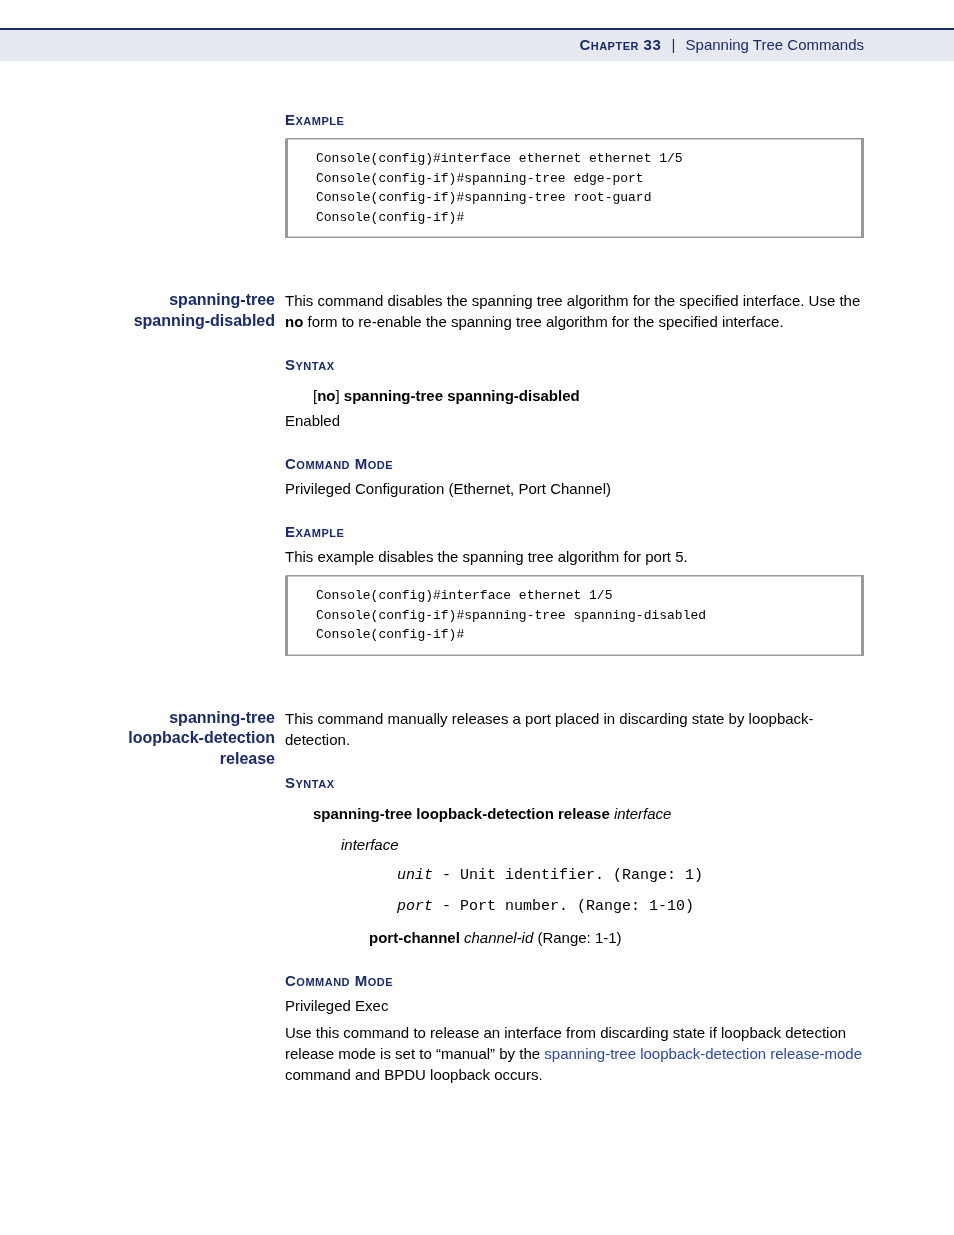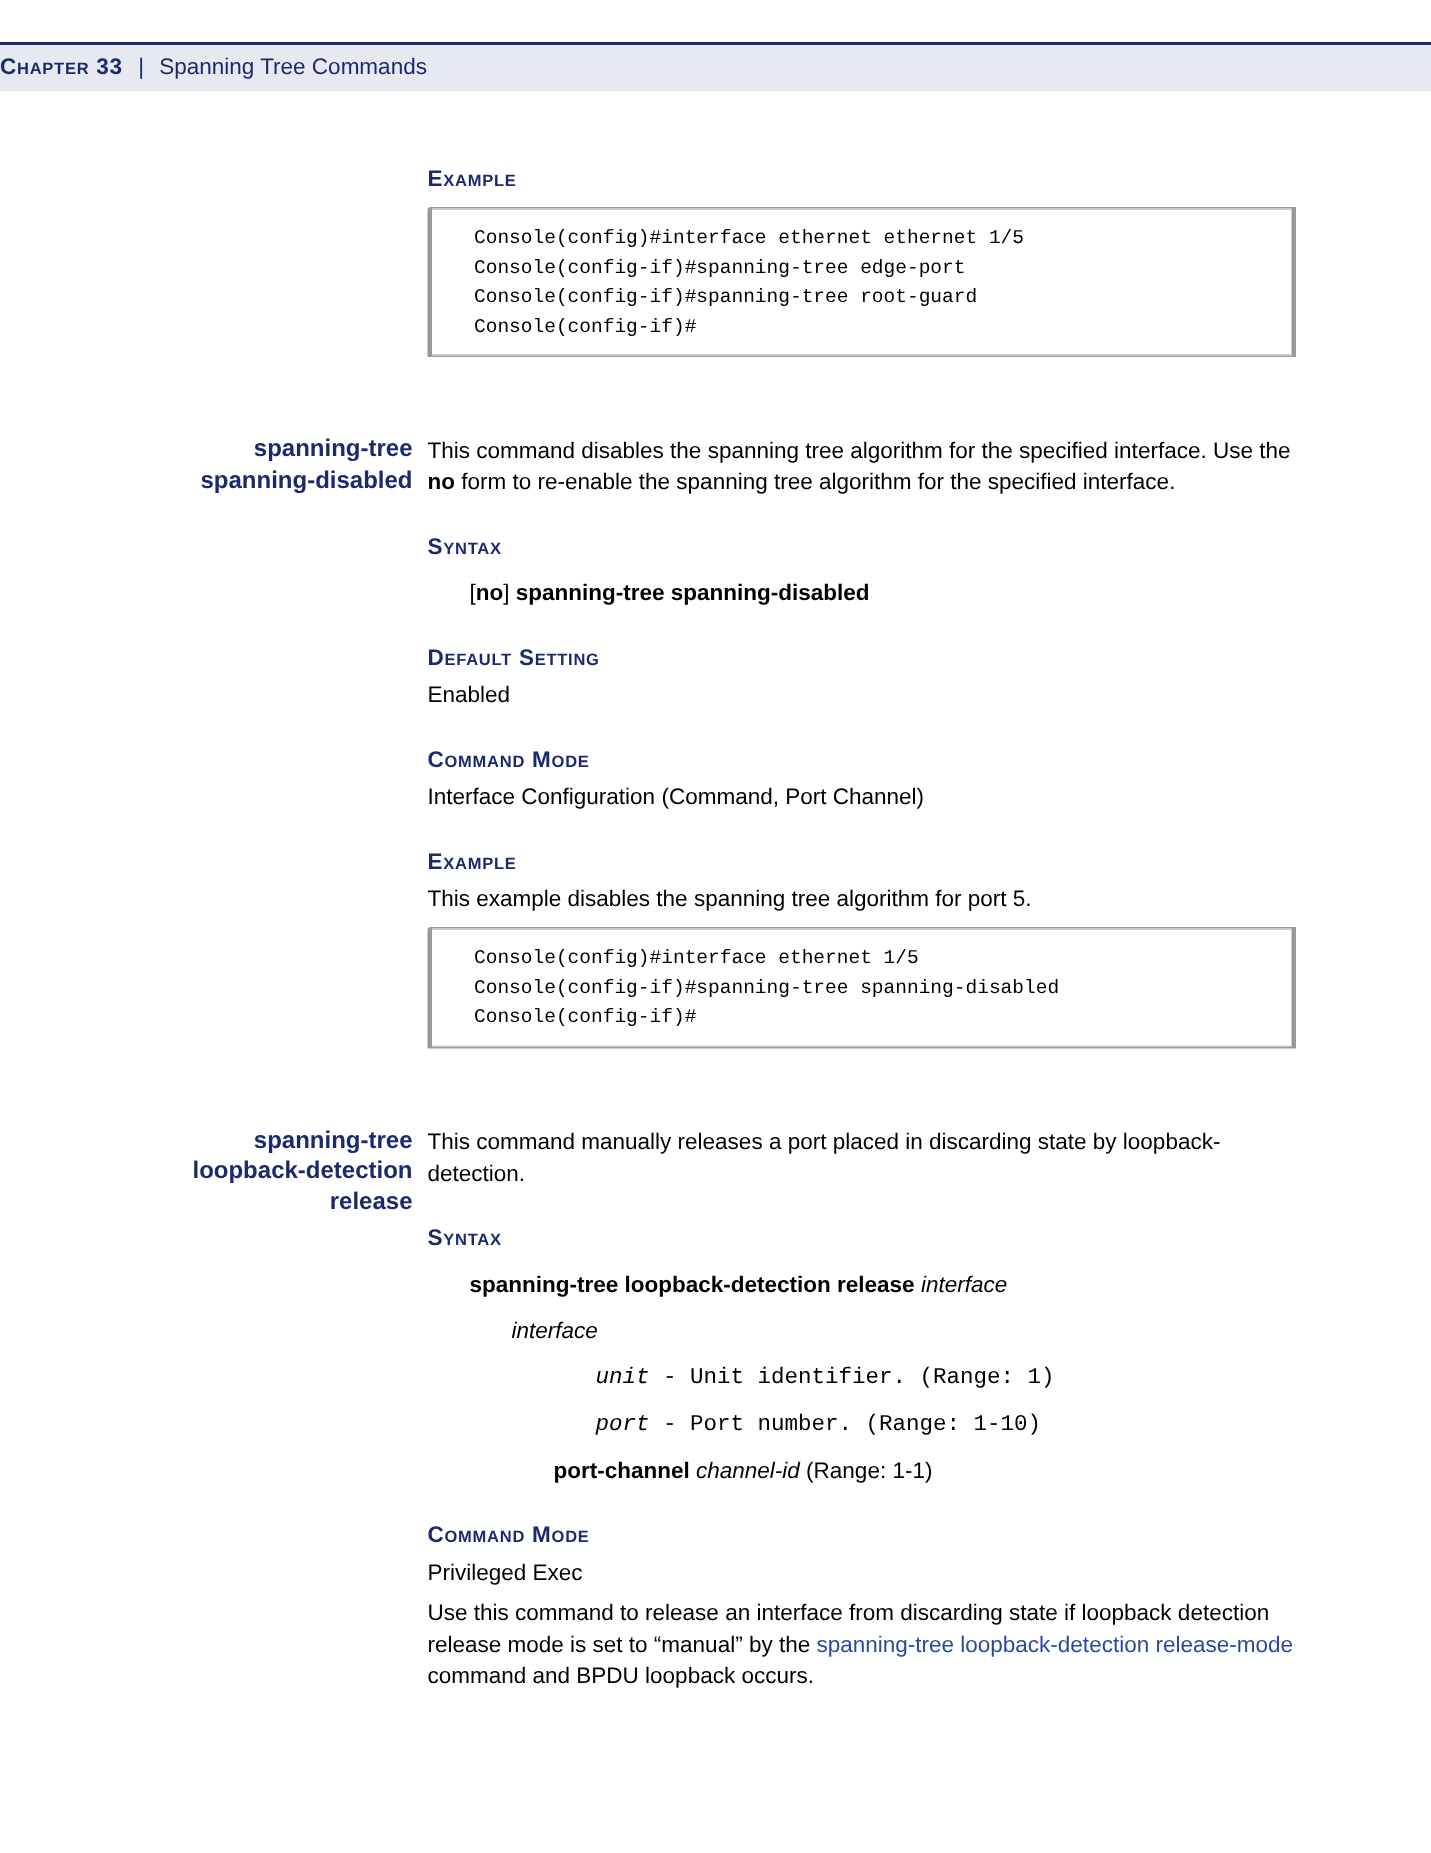--- a/index.html
+++ b/index.html
@@ -8,20 +8,21 @@
     font-family: Verdana, Arial, sans-serif;
     font-size: 15px;
     color: #000;
     background: #fff;
     width: 954px;
   }
   .header-band {
     background: #e6e9f0;
     border-top: 2px solid #1a2a6c;
     padding: 6px 90px 8px 0;
+    text-align: right;
     margin-top: 28px;
   }
   .chapter-label {
     font-variant: small-caps;
     font-weight: bold;
     color: #1a2a6c;
     letter-spacing: 0.5px;
   }
   .chapter-sep { color: #1a2a6c; margin: 0 6px; }
   .chapter-title { color: #1a2a6c; }
@@ -109,25 +110,24 @@
     <div class="maincol">
       <p class="para">
         <span>This command disables the spanning tree algorithm for the specified interface. Use the </span><b>no</b><span> form to re-enable the spanning tree algorithm for the specified interface.</span>
       </p>
 
       <div class="heading">Syntax</div>
       <div class="syntax-line">
         <span>[</span><b>no</b><span>] </span><b>spanning-tree spanning-disabled</b>
       </div>
 
-      <div class="heading">Default Setting</div>
       <div class="para">Enabled</div>
 
       <div class="heading">Command Mode</div>
-      <div class="para">Interface Configuration (Command, Port Channel)</div>
+      <div class="para">Privileged Configuration (Ethernet, Port Channel)</div>
 
       <div class="heading">Example</div>
       <div class="para">This example disables the spanning tree algorithm for port 5.</div>
       <div class="codebox">Console(config)#interface ethernet 1/5
 Console(config-if)#spanning-tree spanning-disabled
 Console(config-if)#</div>
     </div>
   </div>
 
   <div class="row" style="margin-top:28px">

